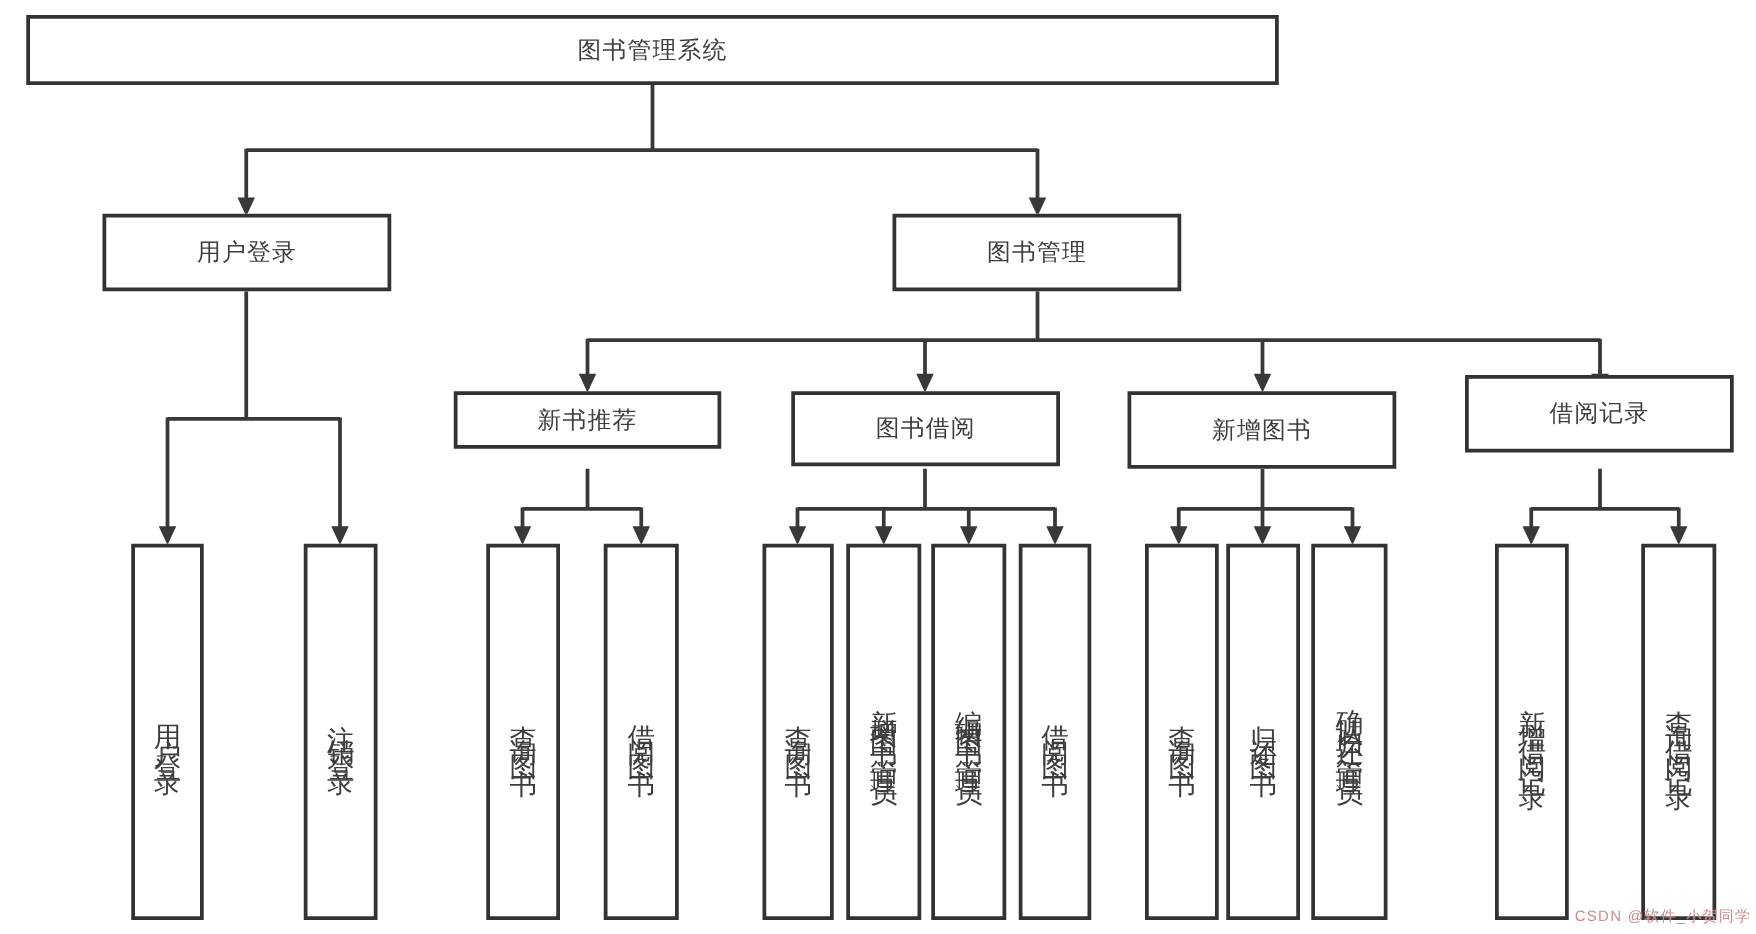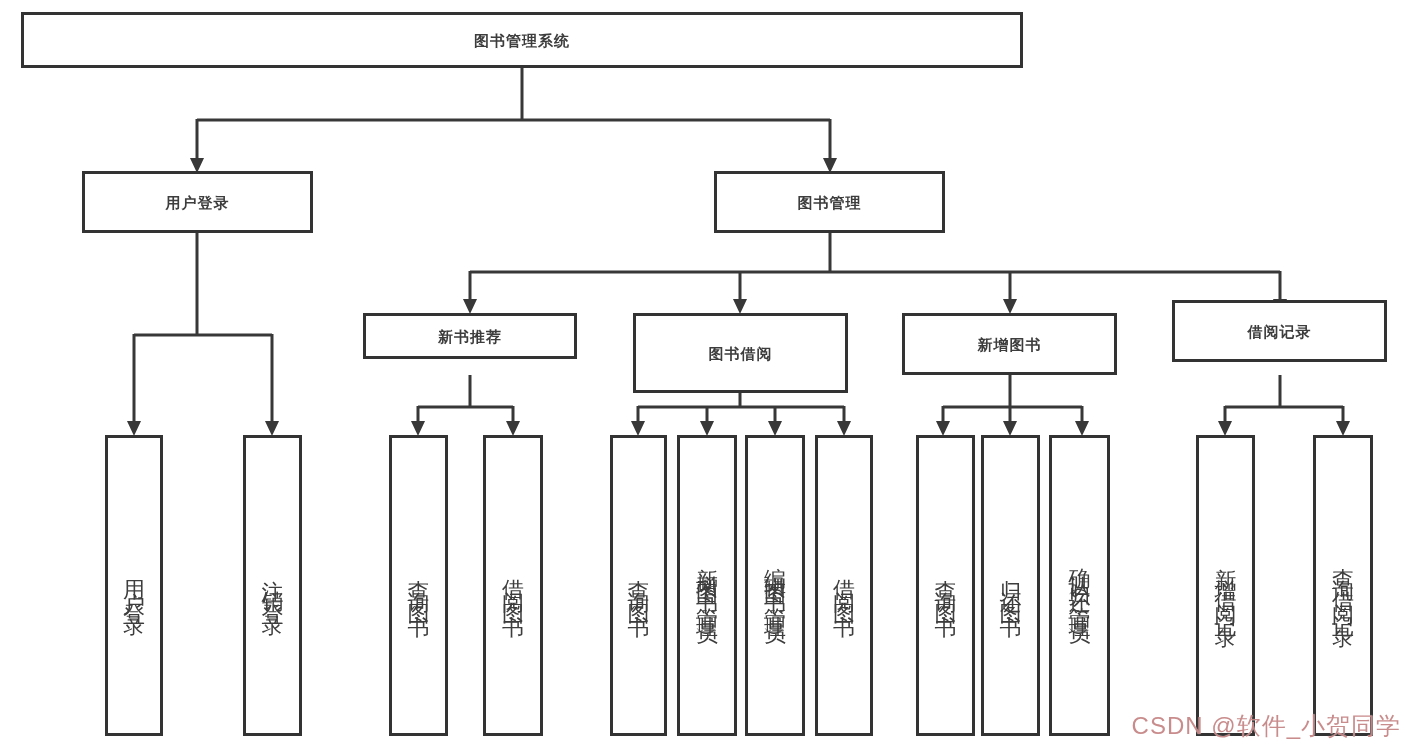--- a/index.html
+++ b/index.html
@@ -15,39 +15,38 @@
     position:absolute;
     box-sizing:border-box;
     border:3px solid #333333;
     background:#ffffff;
     color:#3d3d3d;
     display:flex;
     align-items:center;
     justify-content:center;
   }
   .box.h{
-    font-size:15px;
+    font-size:19px;
     letter-spacing:1px;
     line-height:1;
-    font-weight:bold;
   }
   .box.v{
     writing-mode:vertical-rl;
     font-size:22px;
     letter-spacing:12px;
     line-height:1;
     top:435px;
     height:301px;
   }
   .box.v.long{letter-spacing:8px;}
   .watermark{
     position:absolute;
     right:4px;
     bottom:5px;
-    font-size:24px;
+    font-size:12px;
     color:rgba(192,120,120,0.85);
     text-shadow:0 0 1px rgba(255,255,255,0.8);
     letter-spacing:1px;
     white-space:nowrap;
   }
 </style>
 </head>
 <body>
 
 <div class="diagram">
@@ -93,21 +92,21 @@
       <polygon points="1336,421 1350,421 1343,436"></polygon>
     </g>
   </svg>
 
   <div class="box h" style="left:21px;top:12px;width:1002px;height:56px;">图书管理系统</div>
 
   <div class="box h" style="left:82px;top:171px;width:231px;height:62px;">用户登录</div>
   <div class="box h" style="left:714px;top:171px;width:231px;height:62px;">图书管理</div>
 
   <div class="box h" style="left:363px;top:313px;width:214px;height:46px;">新书推荐</div>
-  <div class="box h" style="left:633px;top:313px;width:215px;height:80px;">图书借阅</div>
+  <div class="box h" style="left:633px;top:313px;width:215px;height:60px;">图书借阅</div>
   <div class="box h" style="left:902px;top:313px;width:215px;height:62px;">新增图书</div>
   <div class="box h" style="left:1172px;top:300px;width:215px;height:62px;">借阅记录</div>
 
   <div class="box v" style="left:105px;width:58px;">用户登录</div>
   <div class="box v" style="left:243px;width:59px;">注销登录</div>
 
   <div class="box v" style="left:389px;width:59px;">查询图书</div>
   <div class="box v" style="left:483px;width:60px;">借阅图书</div>
 
   <div class="box v" style="left:610px;width:57px;">查询图书</div>

